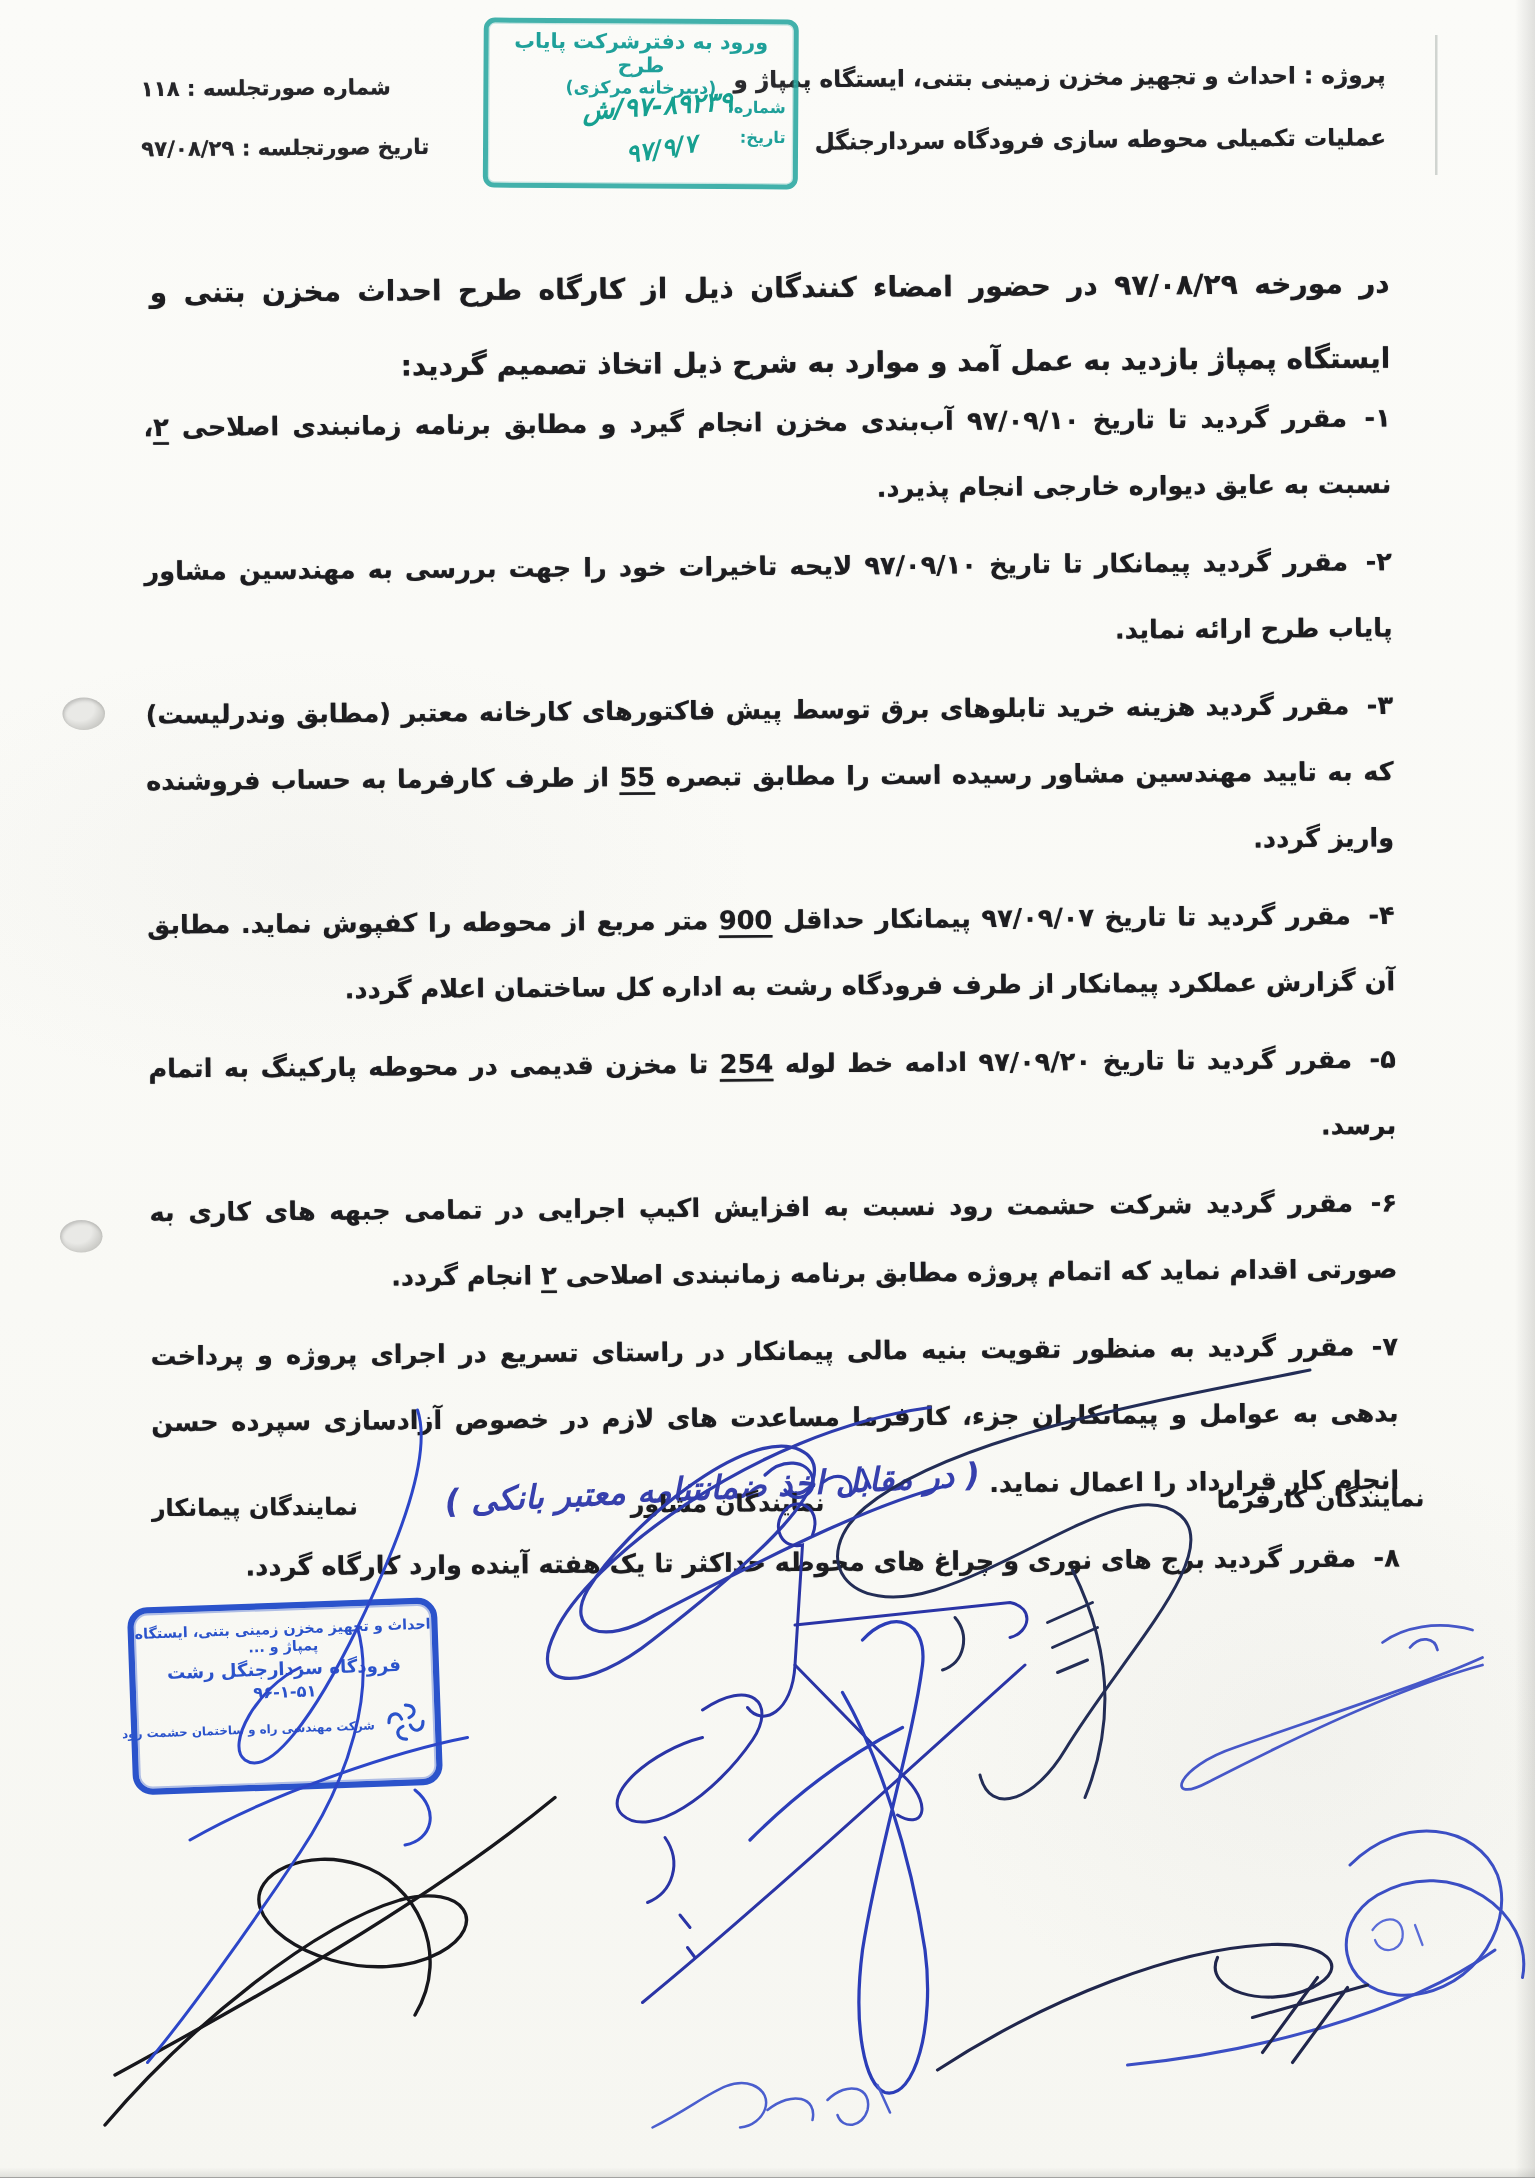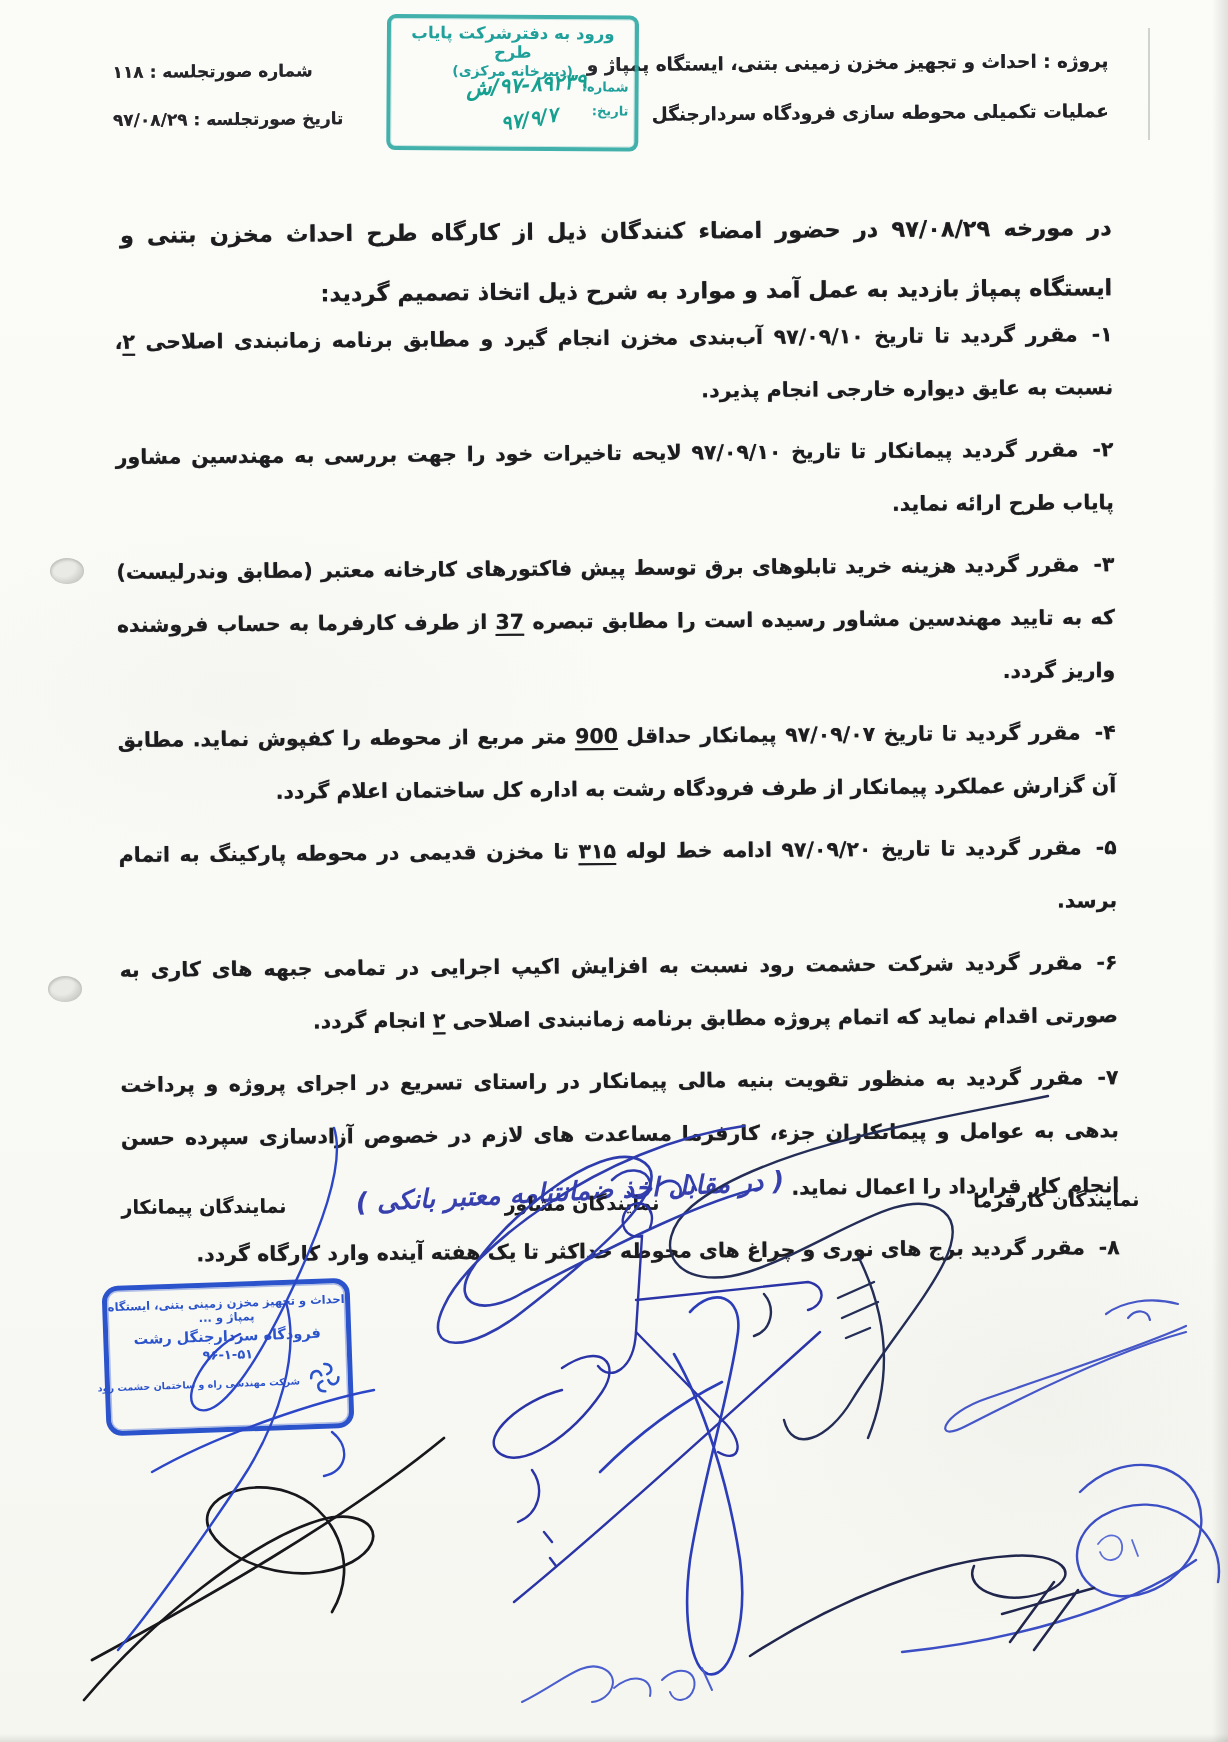--- a/index.html
+++ b/index.html
@@ -126,23 +126,23 @@
       <div class="hand-green val-no">ش/۹۷-۸۹۲۳۹</div>
       <div class="st-lbl lbl-dt">تاریخ:</div>
       <div class="hand-green val-dt">۹۷/۹/۷</div>
     </div>
 
     <p class="intro">در مورخه ۹۷/۰۸/۲۹ در حضور امضاء کنندگان ذیل از کارگاه طرح احداث مخزن بتنی و ایستگاه پمپاژ بازدید به عمل آمد و موارد به شرح ذیل اتخاذ تصمیم گردید:</p>
 
     <div class="items" id="items-list">
         <div class="item"><span class="num">۱-</span><span>مقرر گردید تا تاریخ ۹۷/۰۹/۱۰ آب‌بندی مخزن انجام گیرد و مطابق برنامه زمانبندی اصلاحی </span><span class="u">۲</span><span>، نسبت به عایق دیواره خارجی انجام پذیرد.</span></div>
         <div class="item"><span class="num">۲-</span><span>مقرر گردید پیمانکار تا تاریخ ۹۷/۰۹/۱۰ لایحه تاخیرات خود را جهت بررسی به مهندسین مشاور پایاب طرح ارائه نماید.</span></div>
-        <div class="item"><span class="num">۳-</span><span>مقرر گردید هزینه خرید تابلوهای برق توسط پیش فاکتورهای کارخانه معتبر (مطابق وندرلیست) که به تایید مهندسین مشاور رسیده است را مطابق تبصره </span><span class="u">37</span><span> از طرف کارفرما به حساب فروشنده واریز گردد.</span></div>
+        <div class="item"><span class="num">۳-</span><span>مقرر گردید هزینه خرید تابلوهای برق توسط پیش فاکتورهای کارخانه معتبر (مطابق وندرلیست) که به تایید مهندسین مشاور رسیده است را مطابق تبصره </span><span class="u">55</span><span> از طرف کارفرما به حساب فروشنده واریز گردد.</span></div>
         <div class="item"><span class="num">۴-</span><span>مقرر گردید تا تاریخ ۹۷/۰۹/۰۷ پیمانکار حداقل </span><span class="u">900</span><span> متر مربع از محوطه را کفپوش نماید. مطابق آن گزارش عملکرد پیمانکار از طرف فرودگاه رشت به اداره کل ساختمان اعلام گردد.</span></div>
-        <div class="item"><span class="num">۵-</span><span>مقرر گردید تا تاریخ ۹۷/۰۹/۲۰ ادامه خط لوله </span><span class="u">۳۱۵</span><span> تا مخزن قدیمی در محوطه پارکینگ به اتمام برسد.</span></div>
+        <div class="item"><span class="num">۵-</span><span>مقرر گردید تا تاریخ ۹۷/۰۹/۲۰ ادامه خط لوله </span><span class="u">254</span><span> تا مخزن قدیمی در محوطه پارکینگ به اتمام برسد.</span></div>
         <div class="item"><span class="num">۶-</span><span>مقرر گردید شرکت حشمت رود نسبت به افزایش اکیپ اجرایی در تمامی جبهه های کاری به صورتی اقدام نماید که اتمام پروژه مطابق برنامه زمانبندی اصلاحی </span><span class="u">۲</span><span> انجام گردد.</span></div>
         <div class="item"><span class="num">۷-</span><span>مقرر گردید به منظور تقویت بنیه مالی پیمانکار در راستای تسریع در اجرای پروژه و پرداخت بدهی به عوامل و پیمانکاران جزء، کارفرما مساعدت های لازم در خصوص آزادسازی سپرده حسن انجام کار قرارداد را اعمال نماید. </span><span class="hand">( در مقابل اخذ ضمانتنامه معتبر بانکی )</span></div>
         <div class="item"><span class="num">۸-</span><span>مقرر گردید برج های نوری و چراغ های محوطه حداکثر تا یک هفته آینده وارد کارگاه گردد.</span></div>
       </div>
 
     <div class="sig-labels">
       <span class="lab lab-emp">نمایندگان کارفرما</span>
       <span class="lab lab-con">نمایندگان مشاور</span>
       <span class="lab lab-pim">نمایندگان پیمانکار</span>
     </div>

